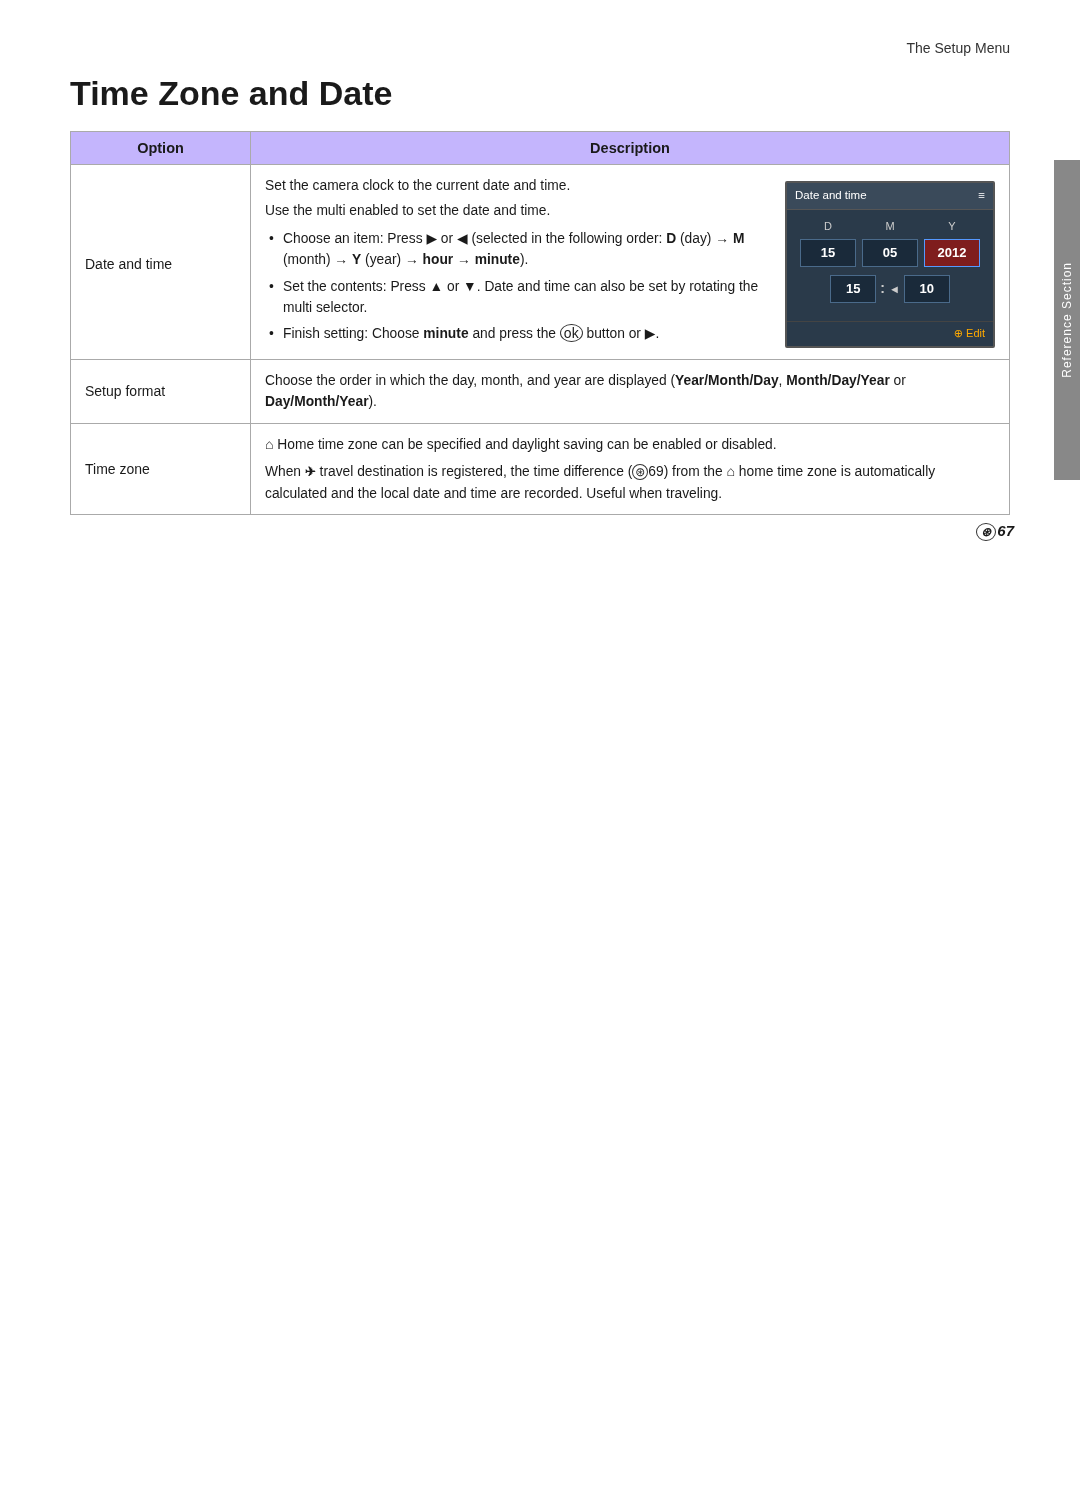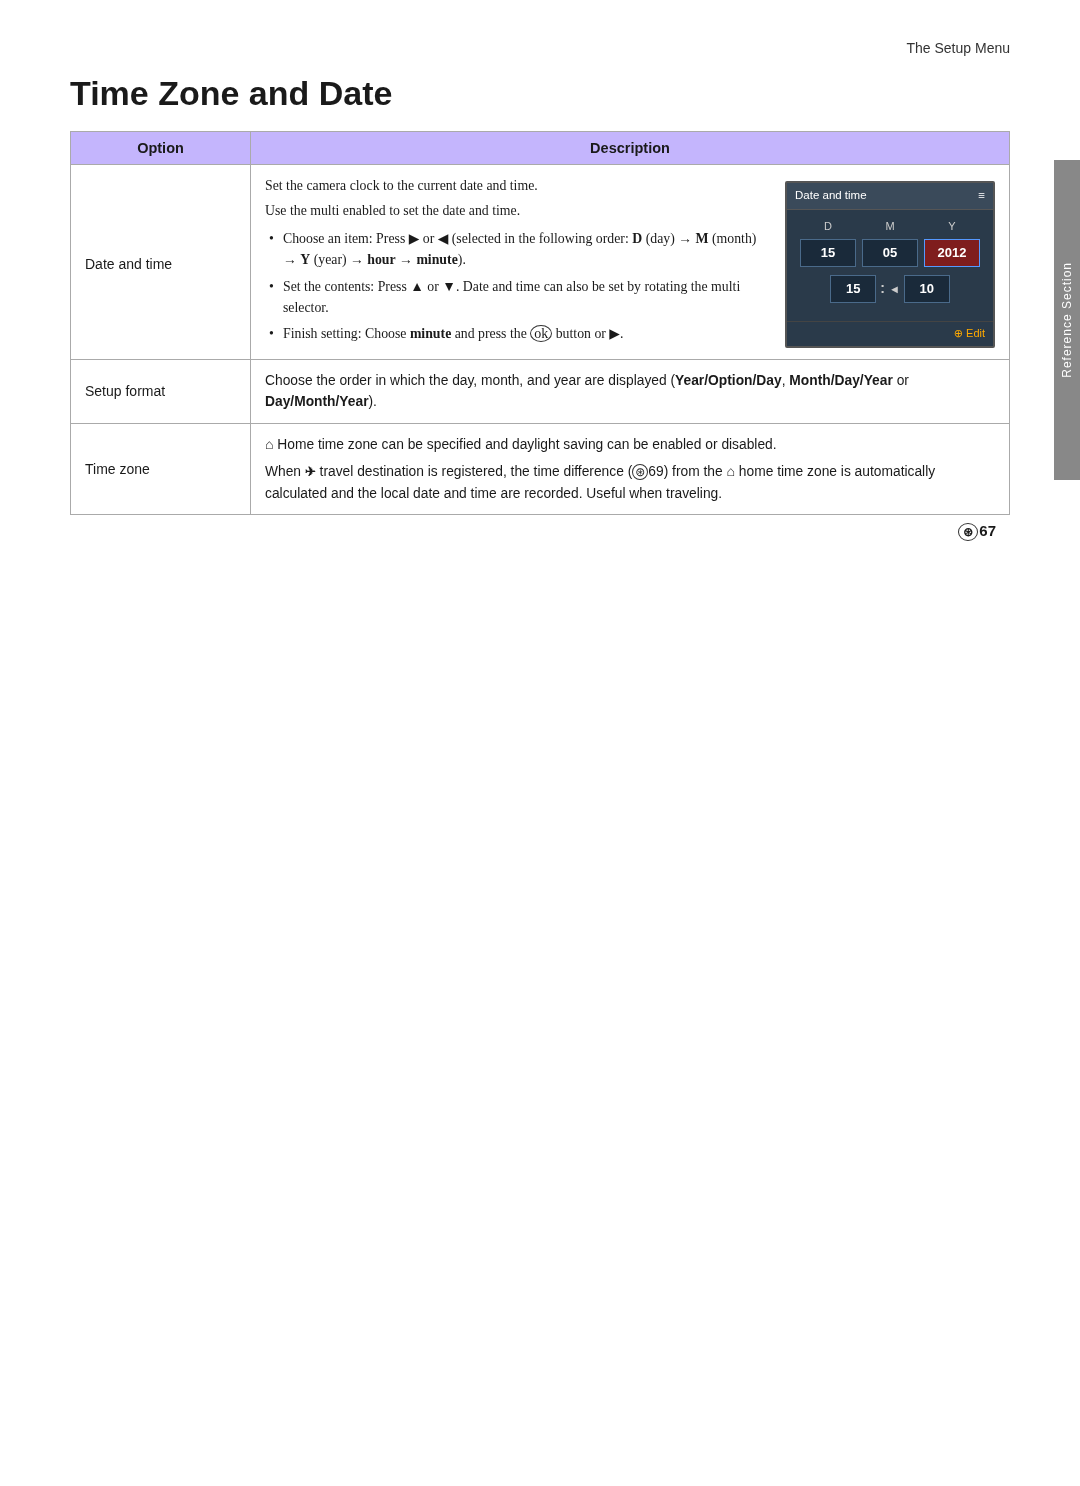--- a/index.html
+++ b/index.html
@@ -92,21 +92,20 @@
       position: absolute;
       left: 4px;
     }
     .desc-inner {
       display: flex;
       gap: 14px;
       align-items: flex-start;
     }
     .desc-text {
       flex: 1;
-      font-family: Liberation Serif, serif;
     }
     
     .camera-lcd {
       width: 210px;
       flex-shrink: 0;
       border: 2px solid #555;
       background: #2a3a4a;
       color: #ddd;
       font-family: Arial, sans-serif;
       font-size: 12px;
@@ -206,24 +205,25 @@
       writing-mode: vertical-rl;
       transform: rotate(180deg);
       color: #fff;
       font-size: 12px;
       font-family: Arial, sans-serif;
       letter-spacing: 1px;
     }
     .page-number {
       position: absolute;
       bottom: 36px;
-      right: 84px;
+      right: 66px;
       font-size: 15px;
       font-family: Arial, sans-serif;
       font-weight: bold;
+      font-style: italic;
     }
   </style>
 </head>
 <body>
 
 <div class="page">
 
   <div class="top-right-label">The Setup Menu</div>
 
   <h1 class="page-title">Time Zone and Date</h1>
@@ -277,21 +277,21 @@
               </div>
               <div class="lcd-footer">⊕ Edit</div>
             </div>
           </div>
         </td>
       </tr>
 
       <tr>
         <td class="option-col">Setup format</td>
         <td class="desc-col">
-          Choose the order in which the day, month, and year are displayed (<span class="bold">Year/Option/Day</span>, <span class="bold">Month/Day/Year</span> or <span class="bold">Day/Month/Year</span>).
+          Choose the order in which the day, month, and year are displayed (<span class="bold">Year/Month/Day</span>, <span class="bold">Month/Day/Year</span> or <span class="bold">Day/Month/Year</span>).
         </td>
       </tr>
 
       <tr>
         <td class="option-col">Time zone</td>
         <td class="desc-col">
           <p>
             <span style="font-size:14px;">⌂</span> Home time zone can be specified and daylight saving can be enabled or disabled.
           </p>
           <p style="margin-top:6px;">

